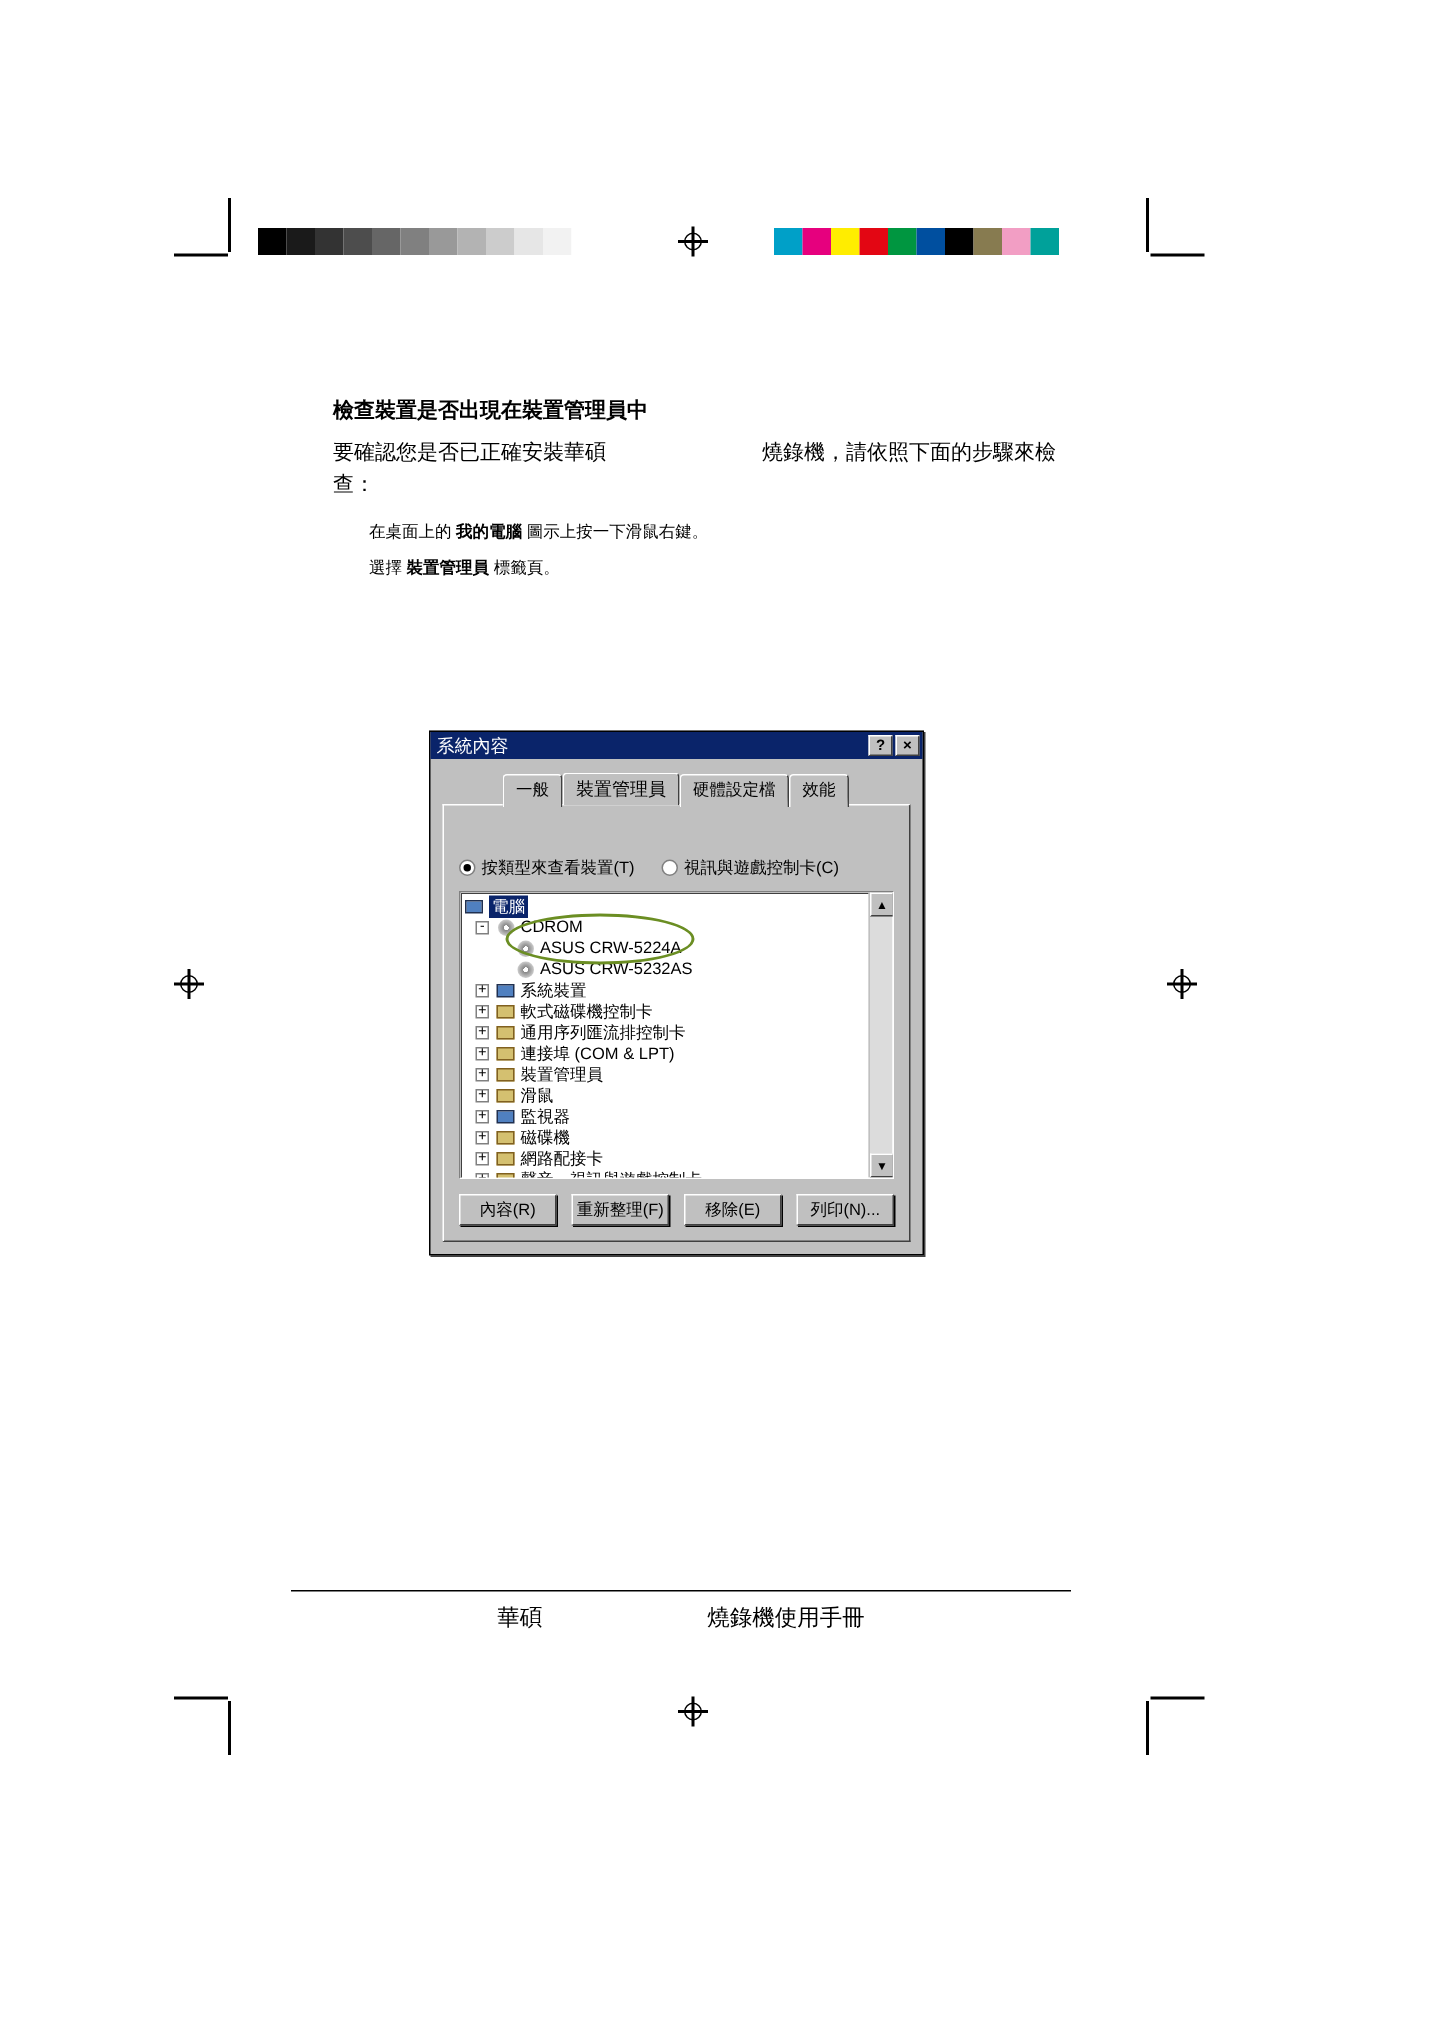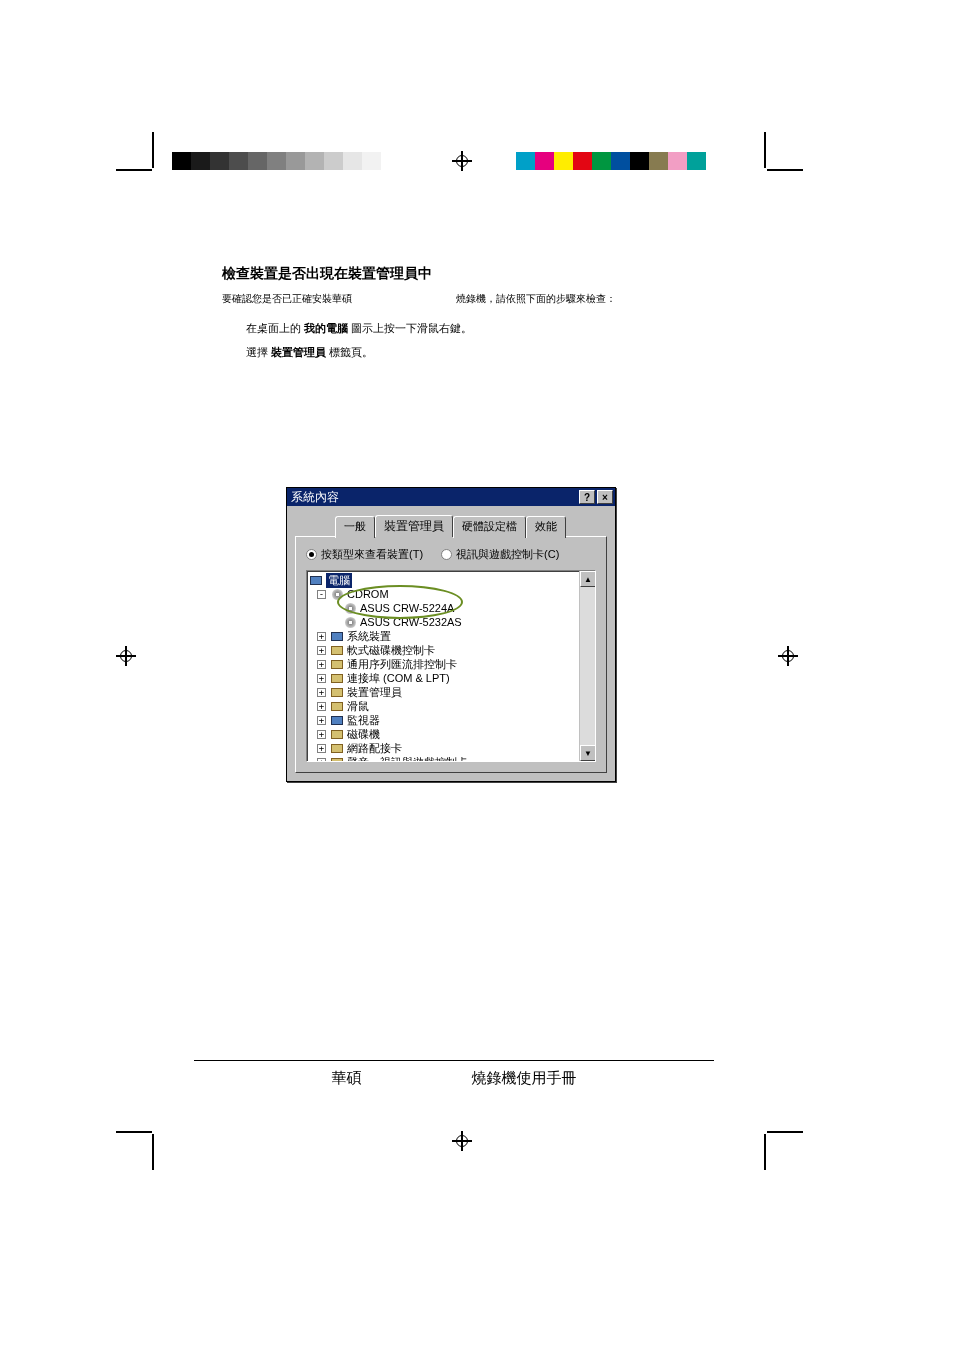--- a/index.html
+++ b/index.html
@@ -25,39 +25,39 @@
   .reg-mark::before { content: ""; position: absolute; left: 9px; top: 0; width: 2px; height: 20px; background: #000; }
   .reg-mark::after { content: ""; position: absolute; top: 9px; left: 0; height: 2px; width: 20px; background: #000; }
   .reg-mark .circ { position: absolute; left: 4px; top: 4px; width: 12px; height: 12px; border: 1px solid #000; border-radius: 50%; }
   .reg-top { top: 151px; left: 452px; }
   .reg-left { top: 646px; left: 116px; }
   .reg-right { top: 646px; left: 778px; }
   .reg-bottom { top: 1131px; left: 452px; }
 
   .content { position: absolute; left: 222px; top: 265px; width: 490px; }
   .section-title { font-size: 14px; font-weight: bold; margin-bottom: 8px; }
-  .para { font-size: 10px; line-height: 1.5; margin-bottom: 14px; }
+  .para { font-size: 14px; line-height: 1.5; margin-bottom: 14px; }
   .steps { margin-left: 24px; }
   .step { font-size: 11px; line-height: 1.6; margin-bottom: 6px; }
   .bold { font-weight: bold; }
   .spacer { display: inline-block; }
 
   .dialog { position: absolute; left: 286px; top: 487px; width: 330px; background: #c0c0c0; border: 1px solid #000; box-shadow: 1px 1px 0 #404040; font-family: "PMingLiU", sans-serif; }
   .title-bar { background: linear-gradient(to right, #0a246a, #0a246a); color: #fff; height: 18px; display: flex; align-items: center; padding: 0 2px 0 4px; font-size: 12px; }
   .title-text { flex: 1; }
   .title-btn { width: 16px; height: 14px; background: #c0c0c0; border: 1px solid #fff; border-right-color: #404040; border-bottom-color: #404040; margin-left: 2px; font-size: 10px; display: flex; align-items: center; justify-content: center; color: #000; font-weight: bold; }
 
   .tabs { display: flex; margin: 8px 8px 0 8px; font-size: 12px; padding-left: 40px; }
   .tab { padding: 2px 8px; border: 1px solid #808080; border-bottom: none; border-top-left-radius: 3px; border-top-right-radius: 3px; background: #c0c0c0; margin-right: 0; position: relative; }
   .tab.active { background: #c0c0c0; border-color: #fff #404040 #c0c0c0 #fff; z-index: 2; bottom: -1px; }
   .tab:not(.active) { border-color: #fff #404040 transparent #fff; top: 2px; font-size: 11px; }
 
   .tab-panel { margin: 0 8px 8px 8px; border: 1px solid; border-color: #fff #404040 #404040 #fff; padding: 10px; background: #c0c0c0; }
   .radios { font-size: 11px; margin-bottom: 8px; display: flex; gap: 18px; }
-  .radio { display: flex; align-items: center; gap: 4px; }
+  .radio { display: flex; align-items: center; gap: 4px; margin-top: 24px; }
   .radio-dot { width: 11px; height: 11px; border-radius: 50%; border: 1px solid #808080; background: #fff; display: flex; align-items: center; justify-content: center; }
   .radio-dot.checked::after { content: ""; width: 5px; height: 5px; border-radius: 50%; background: #000; }
 
   .tree-box { background: #fff; border: 1px solid; border-color: #808080 #fff #fff #808080; box-shadow: inset 1px 1px 0 #404040; height: 192px; position: relative; font-size: 11px; padding: 2px; overflow: hidden; }
   .scrollbar { position: absolute; right: 0; top: 0; bottom: 0; width: 16px; background: #dcdcdc; border-left: 1px solid #c0c0c0; }
   .scroll-btn { width: 16px; height: 16px; background: #c0c0c0; border: 1px solid; border-color: #fff #404040 #404040 #fff; position: absolute; display: flex; align-items: center; justify-content: center; font-size: 8px; }
   .scroll-up { top: 0; }
   .scroll-down { bottom: 0; }
 
   .tree-row { display: flex; align-items: center; height: 14px; white-space: nowrap; }
@@ -279,20 +279,26 @@
             <span class="i-gen"></span>
           </span>
           <span>聲音、視訊與遊戲控制卡</span>
         </div>
 
       <div class="scrollbar">
         <div class="scroll-btn scroll-up">▲</div>
         <div class="scroll-btn scroll-down">▼</div>
       </div>
     </div>
+    <div class="btn-row">
+      <div class="win-btn">內容(R)</div>
+      <div class="win-btn">重新整理(F)</div>
+      <div class="win-btn">移除(E)</div>
+      <div class="win-btn">列印(N)...</div>
+    </div>
   </div>
 </div>
 
 <div class="page-footer">
   <div class="footer-line"></div>
   <div class="footer-text">
     <span>華碩</span><span class="spacer" style="width:110px"></span><span>燒錄機使用手冊</span>
   </div>
 </div>
 

